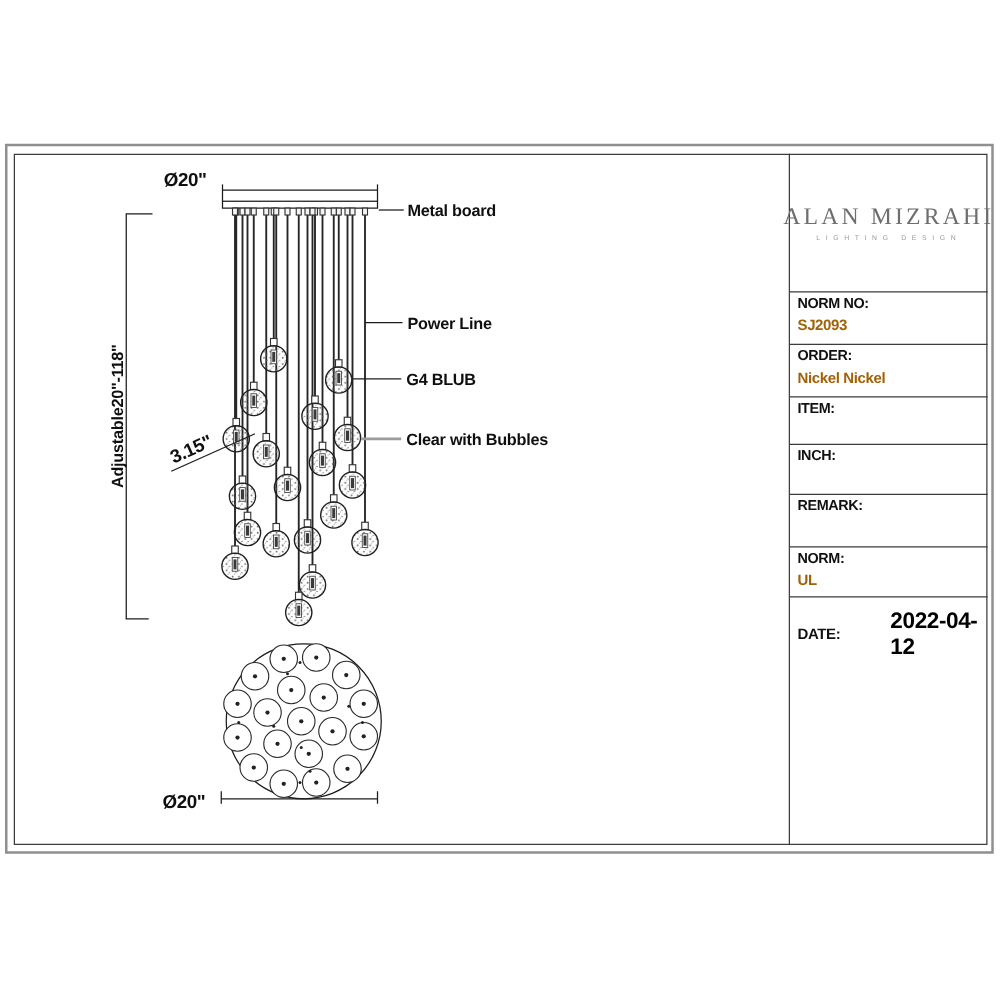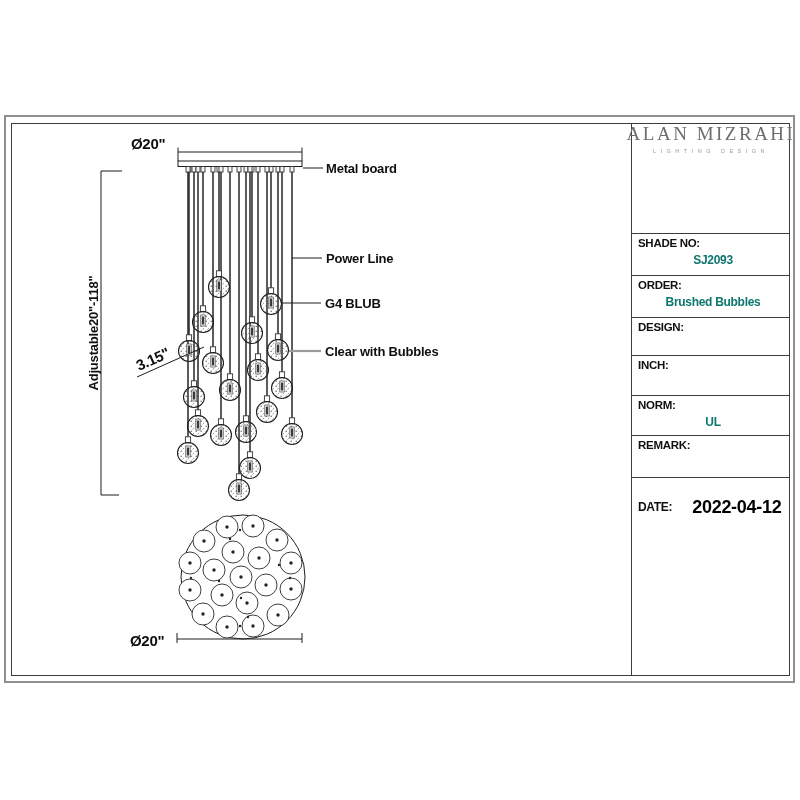--- a/index.html
+++ b/index.html
@@ -26,27 +26,27 @@
   .ann{font:bold 13px "Liberation Sans",sans-serif;fill:#0f0f0f;letter-spacing:-0.2px;}
   .dim{font:bold 15px "Liberation Sans",sans-serif;fill:#0f0f0f;letter-spacing:-0.3px;}
 
   
   .spec-table{position:absolute;left:631px;top:123px;width:159px;height:553px;
         box-sizing:border-box;border-left:1px solid #3c3c3c;display:flex;flex-direction:column;}
   .spec-row{box-sizing:border-box;border-top:1px solid #3c3c3c;padding:3px 2px 0 6px;flex:none;}
   .spec-row:first-child{border-top:none;}
   .h110{height:110px}.h42{height:42px}.h38{height:38px}.h40{height:40px}.h37{height:37px}.h43{height:43px}
   .spec-label{font-weight:bold;font-size:11.5px;color:#101010;letter-spacing:-0.3px;}
-  .spec-value{display:block;text-align:center;font-weight:bold;font-size:12px;color:#0f766e;
+  .spec-value{display:block;font-weight:bold;font-size:12px;color:#a16207;
         margin-top:4px;letter-spacing:-0.3px;white-space:nowrap;}
   .qty-line{display:flex;gap:30px;padding-left:36px;font-weight:bold;font-size:12px;margin-top:5px;}
-  .row-inline{display:flex;align-items:center;gap:20px;padding-top:16px;}
+  .row-inline{display:flex;align-items:center;gap:40px;padding-top:16px;}
   .row-inline .spec-label{font-size:12px;}
   .spec-value-inline{font-weight:bold;font-size:18px;letter-spacing:-0.3px;}
-  .logo-row{display:flex;flex-direction:column;justify-content:flex-start;align-items:center;padding:0;}
+  .logo-row{display:flex;flex-direction:column;justify-content:center;align-items:center;padding:0;}
   .logo-main{font-family:"Liberation Serif",serif;font-size:19px;letter-spacing:2.5px;
         color:#6e6e6e;white-space:nowrap;}
   .logo-sub{font-size:5.5px;letter-spacing:4.5px;color:#9b9b9b;margin-top:3px;white-space:nowrap;}
 </style>
 </head>
 <body>
 
 <div class="page">
   <div class="frame-outer"></div>
   <div class="frame-inner"></div>
@@ -271,41 +271,41 @@
     </g>
   </svg>
 
   <div class="spec-table">
     <div class="spec-row h110 logo-row">
       <div class="logo-main">ALAN MIZRAHI</div>
       <div class="logo-sub">LIGHTING DESIGN</div>
     </div>
 
     <div class="spec-row h42">
-      <div class="spec-label">SHADE NO:</div>
+      <div class="spec-label">NORM NO:</div>
       <span class="spec-value">SJ2093</span>
     </div>
     <div class="spec-row h42">
       <div class="spec-label">ORDER:</div>
-      <span class="spec-value">Brushed Bubbles</span>
+      <span class="spec-value">Nickel Nickel</span>
     </div>
     <div class="spec-row h38">
-      <div class="spec-label">DESIGN:</div>
+      <div class="spec-label">ITEM:</div>
       <span class="spec-value"></span>
     </div>
     <div class="spec-row h40">
       <div class="spec-label">INCH:</div>
       <span class="spec-value"></span>
     </div>
+    <div class="spec-row h42">
+      <div class="spec-label">REMARK:</div>
+      <span class="spec-value"></span>
+    </div>
     <div class="spec-row h40">
       <div class="spec-label">NORM:</div>
       <span class="spec-value">UL</span>
     </div>
-    <div class="spec-row h42">
-      <div class="spec-label">REMARK:</div>
-      <span class="spec-value"></span>
-    </div>
     <div class="spec-row h43 row-inline">
       <span class="spec-label">DATE:</span>
       <span class="spec-value-inline">2022-04-12</span>
     </div>
   </div>
 </div>
 
 </body></html>

